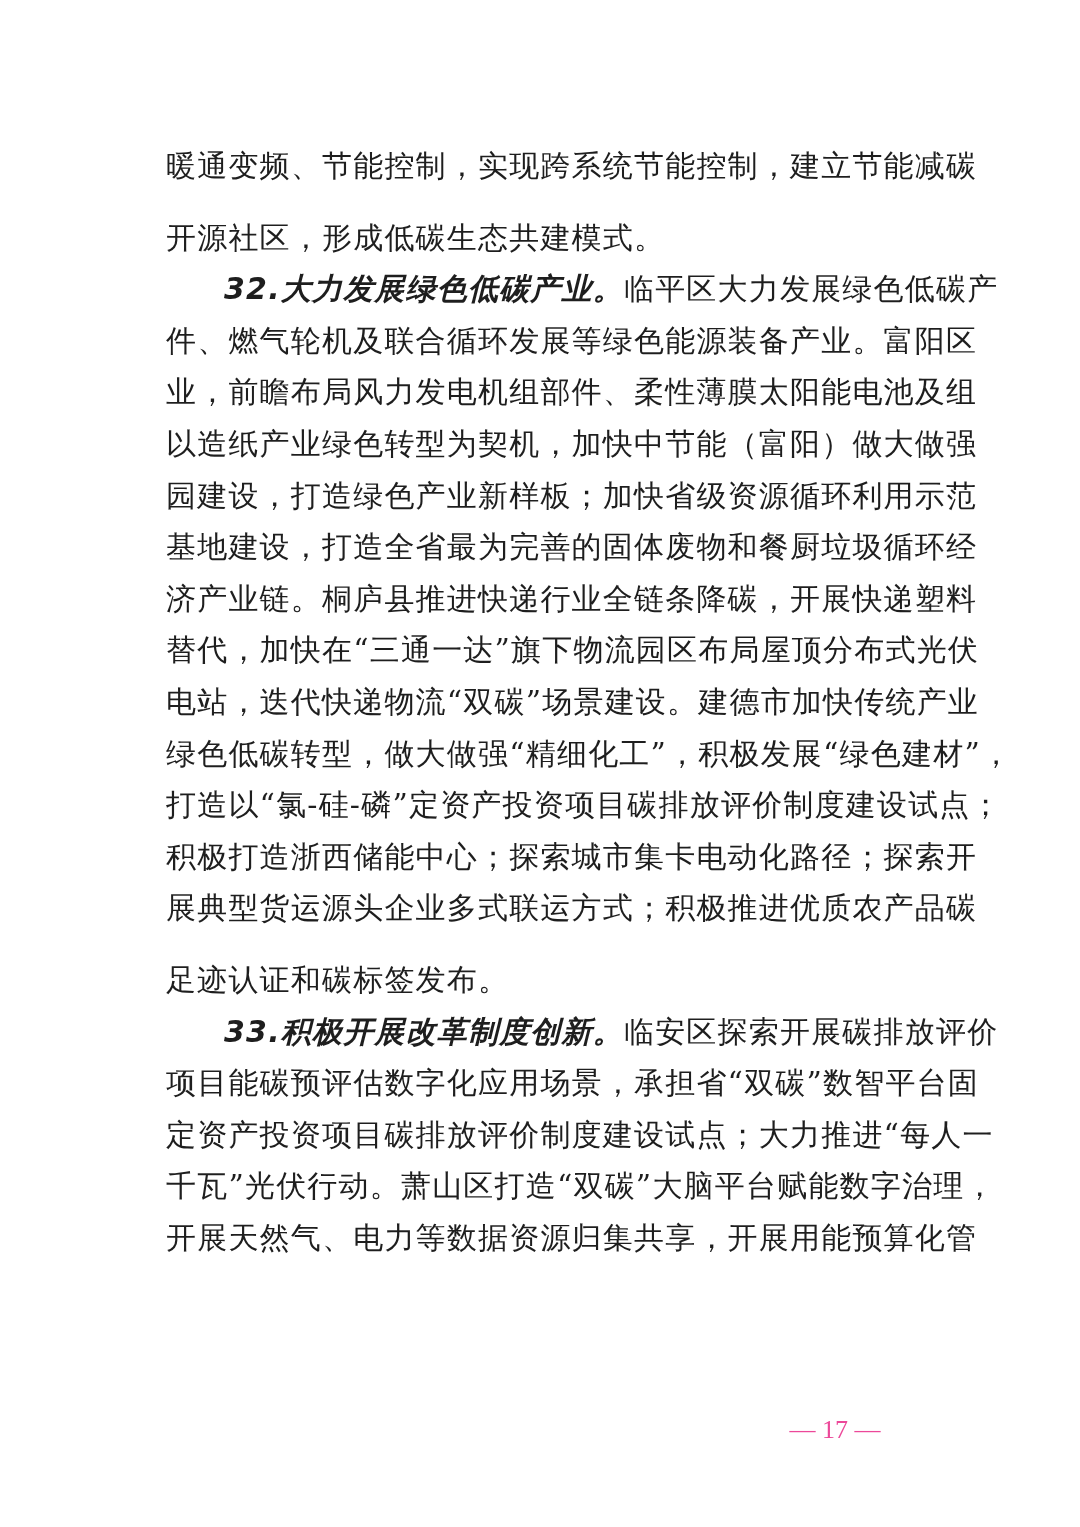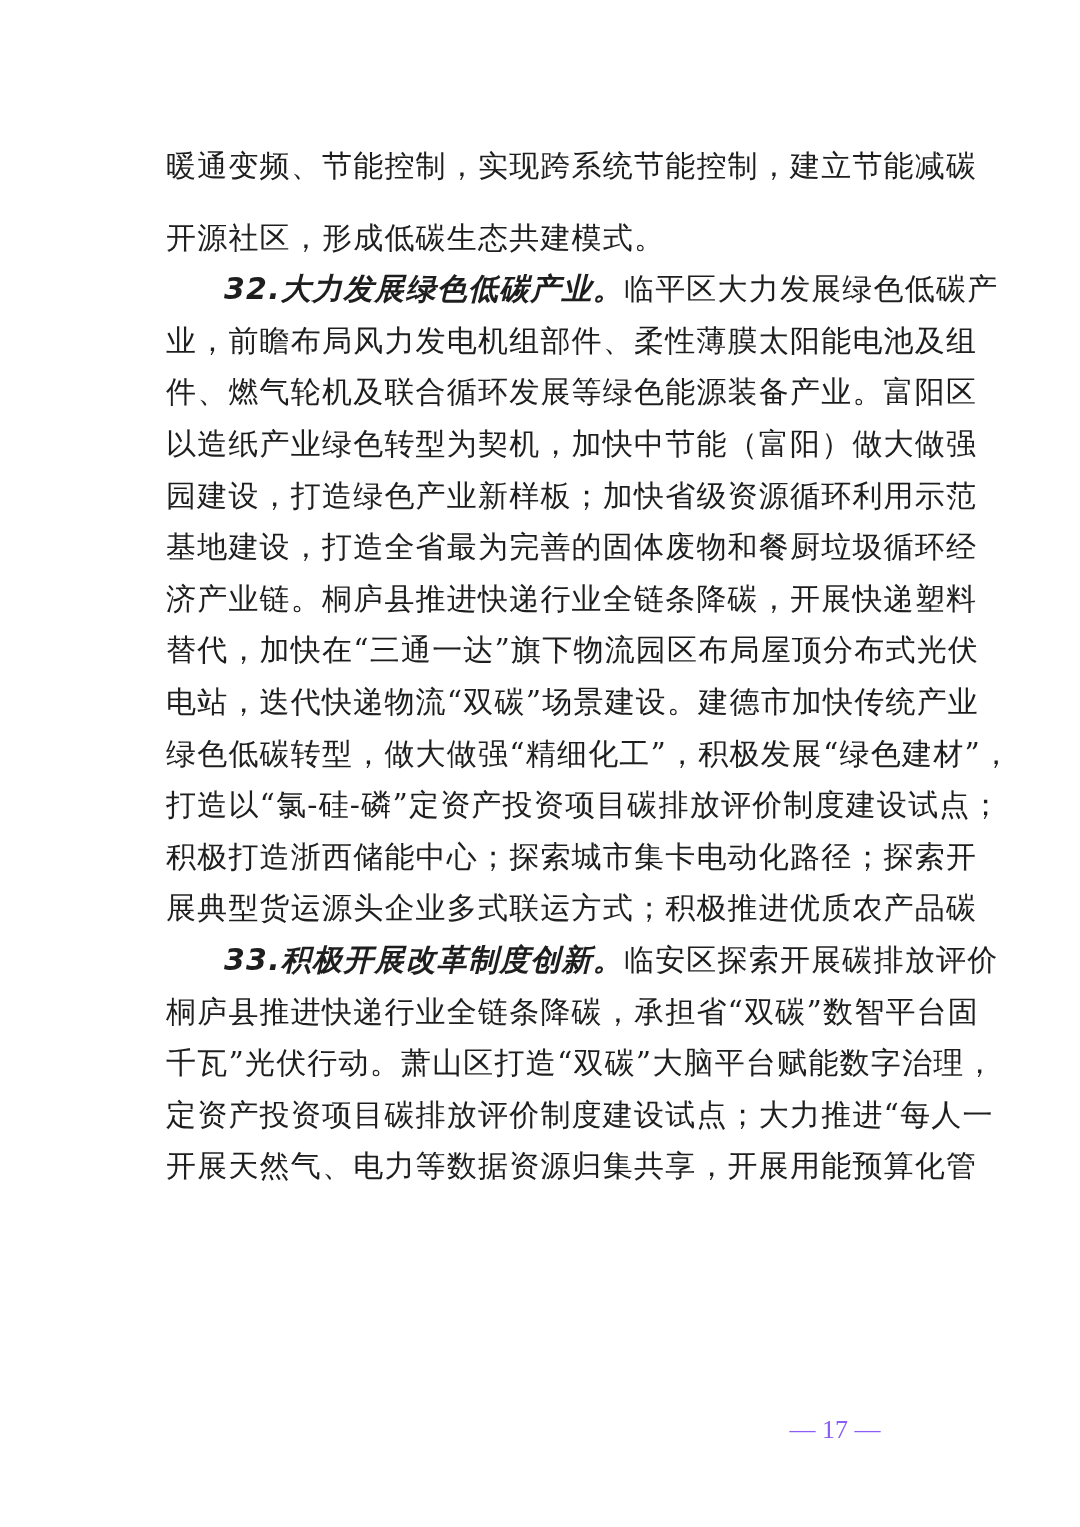--- a/index.html
+++ b/index.html
@@ -51,47 +51,48 @@
       font-style: italic;
     }
     .page-number {
       position: absolute;
       top: 1415px;
       left: 770px;
       width: 130px;
       text-align: center;
       font-size: 26px;
       font-family: "Liberation Serif", "DejaVu Serif", serif;
-      color: #8b5cf6;
+      color: #ec4899;
     }
   </style>
 </head>
 <body>
 
 <div class="page">
   <div class="body-text">
 
     <div class="line">暖通变频、节能控制，实现跨系统节能控制，建立节能减碳</div>
     <div class="line last">开源社区，形成低碳生态共建模式。</div>
 
     <div class="line indent"><span class="heading">32.大力发展绿色低碳产业。</span><span>临平区大力发展绿色低碳产</span></div>
+    <div class="line">件、燃气轮机及联合循环发展等绿色能源装备产业。富阳区</div>
     <div class="line">业，前瞻布局风力发电机组部件、柔性薄膜太阳能电池及组</div>
-    <div class="line">件、燃气轮机及联合循环发展等绿色能源装备产业。富阳区</div>
     <div class="line">以造纸产业绿色转型为契机，加快中节能（富阳）做大做强</div>
     <div class="line">园建设，打造绿色产业新样板；加快省级资源循环利用示范</div>
     <div class="line">基地建设，打造全省最为完善的固体废物和餐厨垃圾循环经</div>
     <div class="line">济产业链。桐庐县推进快递行业全链条降碳，开展快递塑料</div>
     <div class="line">替代，加快在“三通一达”旗下物流园区布局屋顶分布式光伏</div>
     <div class="line">电站，迭代快递物流“双碳”场景建设。建德市加快传统产业</div>
     <div class="line">绿色低碳转型，做大做强“精细化工”，积极发展“绿色建材”，</div>
     <div class="line">打造以“氯-硅-磷”定资产投资项目碳排放评价制度建设试点；</div>
     <div class="line">积极打造浙西储能中心；探索城市集卡电动化路径；探索开</div>
     <div class="line">展典型货运源头企业多式联运方式；积极推进优质农产品碳</div>
+    <div class="line last">足迹认证和碳标签发布。</div>
 
     <div class="line indent"><span class="heading">33.积极开展改革制度创新。</span><span>临安区探索开展碳排放评价</span></div>
-    <div class="line">桐庐县推进快递行业全链条降碳，承担省“双碳”数智平台固</div>
+    <div class="line">项目能碳预评估数字化应用场景，承担省“双碳”数智平台固</div>
+    <div class="line">定资产投资项目碳排放评价制度建设试点；大力推进“每人一</div>
     <div class="line">千瓦”光伏行动。萧山区打造“双碳”大脑平台赋能数字治理，</div>
-    <div class="line">定资产投资项目碳排放评价制度建设试点；大力推进“每人一</div>
     <div class="line">开展天然气、电力等数据资源归集共享，开展用能预算化管</div>
   </div>
 
   <div class="page-number">— 17 —</div>
 </div>
 
 </body></html>

